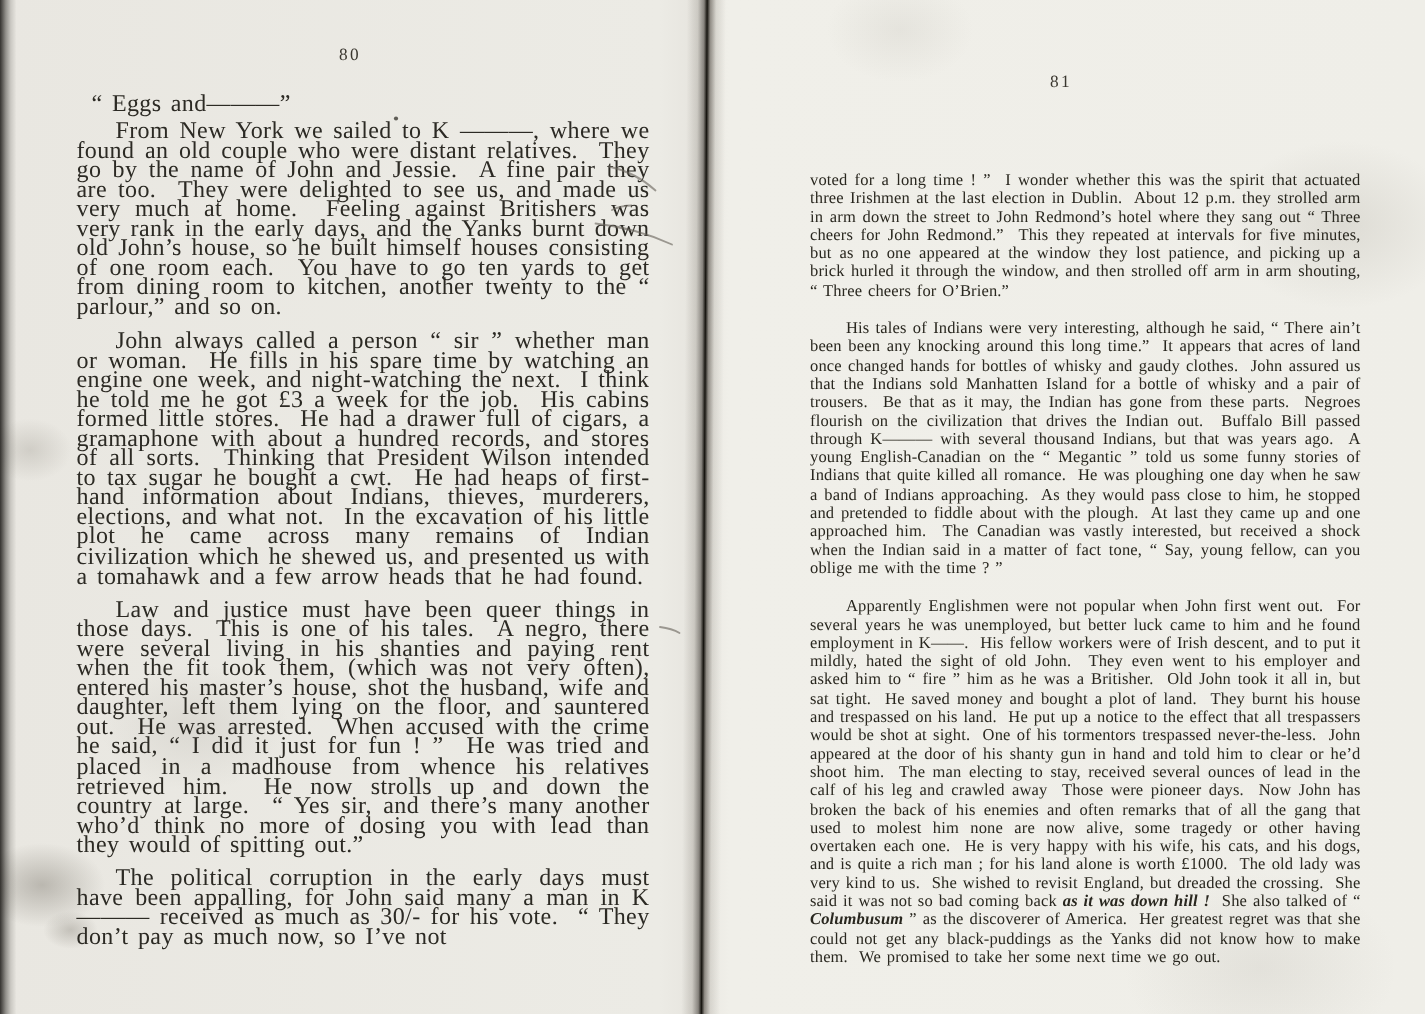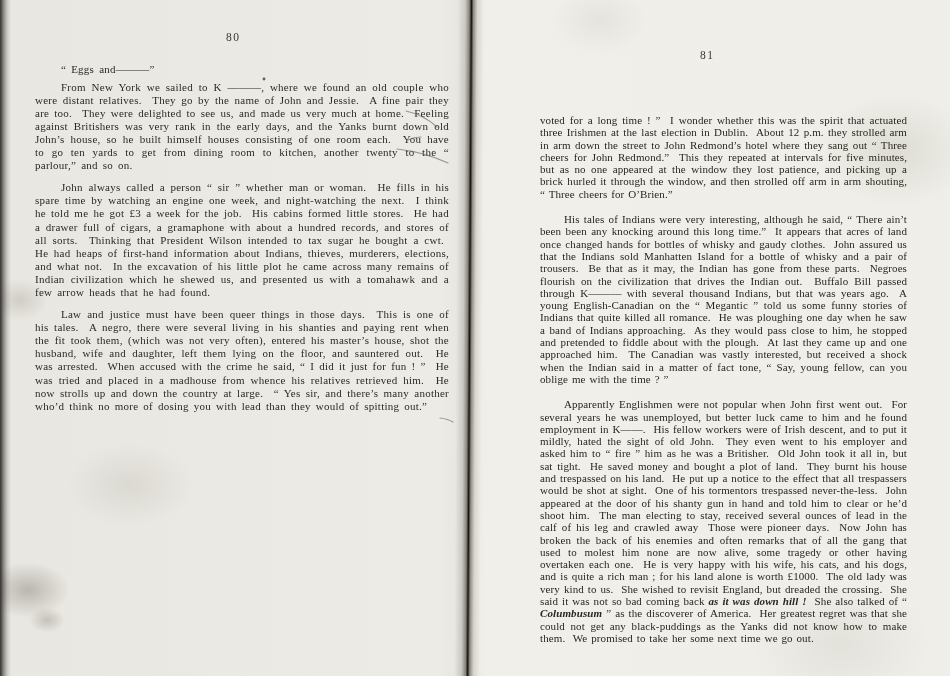--- a/index.html
+++ b/index.html
@@ -39,24 +39,24 @@
   .pageno {
     position: absolute;
     font-size: 11.5px; letter-spacing: 1.5px; color: #3a372f;
   }
   .pageno-left { left: 226px; top: 31px; }
   .pageno-right { left: 700px; top: 25px; margin-top: 24px; }
   .textblock { position: absolute; color: #2c2a24; }
   .textblock p { text-align: justify; }
   .text-left {
     left: 35px; top: 62px; width: 414px;
-    font-size: 11px; line-height: 13.1px; letter-spacing: 0.25px; word-spacing: 2px;
+    font-size: 16px; line-height: 13.1px; letter-spacing: 0.25px; word-spacing: 2px;
   }
   .text-left p.dialogue { margin: 0 0 3px; line-height: 15.6px; text-indent: 26px; }
-  .text-left p.body { margin: 0 0 9px; text-indent: 26px; }
+  .text-left p.body { margin: 0 16px 9px; text-indent: 26px; }
   .text-right {
     left: 540px; top: 70px; width: 367px;
     font-size: 11px; line-height: 12.3px; letter-spacing: 0.1px; word-spacing: 1px;
     color: #29271f;
     margin-top: 44px;
   }
   .text-right p.body { margin: 0 0 13px; text-indent: 24px; }
   .text-right p.continuation { margin: 0 0 13px; text-indent: 0; }
   .textblock em { font-style: italic; font-weight: bold; }
   .marks { position: absolute; left: 0; top: 0; pointer-events: none; }
@@ -70,20 +70,21 @@
   <div class="gutter"></div>
 
   <div class="pageno pageno-left">80</div>
   <div class="pageno pageno-right">81</div>
 
   <div class="textblock text-left">
       <p class="dialogue"><span>“ Eggs and———”</span></p>
       <p class="body"><span>From New York we sailed to K ———, where we found an old couple who were distant relatives.&nbsp; They go by the name of John and Jessie.&nbsp; A fine pair they are too.&nbsp; They were delighted to see us, and made us very much at home.&nbsp; Feeling against Britishers was very rank in the early days, and the Yanks burnt down old John’s house, so he built himself houses consisting of one room each.&nbsp; You have to go ten yards to get from dining room to kitchen, another twenty to the “ parlour,” and so on.</span></p>
       <p class="body"><span>John always called a person “ sir ” whether man or woman.&nbsp; He fills in his spare time by watching an engine one week, and night-watching the next.&nbsp; I think he told me he got £3 a week for the job.&nbsp; His cabins formed little stores.&nbsp; He had a drawer full of cigars, a gramaphone with about a hundred records, and stores of all sorts.&nbsp; Thinking that President Wilson intended to tax sugar he bought a cwt.&nbsp; He had heaps of first-hand information about Indians, thieves, murderers, elections, and what not.&nbsp; In the excavation of his little plot he came across many remains of Indian civilization which he shewed us, and presented us with a tomahawk and a few arrow heads that he had found.</span></p>
       <p class="body"><span>Law and justice must have been queer things in those days.&nbsp; This is one of his tales.&nbsp; A negro, there were several living in his shanties and paying rent when the fit took them, (which was not very often), entered his master’s house, shot the husband, wife and daughter, left them lying on the floor, and sauntered out.&nbsp; He was arrested.&nbsp; When accused with the crime he said, “ I did it just for fun ! ”&nbsp; He was tried and placed in a madhouse from whence his relatives retrieved him.&nbsp; He now strolls up and down the country at large.&nbsp; “ Yes sir, and there’s many another who’d think no more of dosing you with lead than they would of spitting out.”</span></p>
+      <p class="body"><span>The political corruption in the early days must have been appalling, for John said many a man in K——— received as much as 30/- for his vote.&nbsp; “ They don’t pay as much now, so I’ve not</span></p>
     </div>
   <div class="textblock text-right">
       <p class="continuation"><span>voted for a long time ! ”&nbsp; I wonder whether this was the spirit that actuated three Irishmen at the last election in Dublin.&nbsp; About 12 p.m. they strolled arm in arm down the street to John Redmond’s hotel where they sang out “ Three cheers for John Redmond.”&nbsp; This they repeated at intervals for five minutes, but as no one appeared at the window they lost patience, and picking up a brick hurled it through the window, and then strolled off arm in arm shouting, “ Three cheers for O’Brien.”</span></p>
       <p class="body"><span>His tales of Indians were very interesting, although he said, “ There ain’t been been any knocking around this long time.”&nbsp; It appears that acres of land once changed hands for bottles of whisky and gaudy clothes.&nbsp; John assured us that the Indians sold Manhatten Island for a bottle of whisky and a pair of trousers.&nbsp; Be that as it may, the Indian has gone from these parts.&nbsp; Negroes flourish on the civilization that drives the Indian out.&nbsp; Buffalo Bill passed through K——— with several thousand Indians, but that was years ago.&nbsp; A young English-Canadian on the “ Megantic ” told us some funny stories of Indians that quite killed all romance.&nbsp; He was ploughing one day when he saw a band of Indians approaching.&nbsp; As they would pass close to him, he stopped and pretended to fiddle about with the plough.&nbsp; At last they came up and one approached him.&nbsp; The Canadian was vastly interested, but received a shock when the Indian said in a matter of fact tone, “ Say, young fellow, can you oblige me with the time ? ”</span></p>
       <p class="body"><span>Apparently Englishmen were not popular when John first went out.&nbsp; For several years he was unemployed, but better luck came to him and he found employment in K——.&nbsp; His fellow workers were of Irish descent, and to put it mildly, hated the sight of old John.&nbsp; They even went to his employer and asked him to “ fire ” him as he was a Britisher.&nbsp; Old John took it all in, but sat tight.&nbsp; He saved money and bought a plot of land.&nbsp; They burnt his house and trespassed on his land.&nbsp; He put up a notice to the effect that all trespassers would be shot at sight.&nbsp; One of his tormentors trespassed never-the-less.&nbsp; John appeared at the door of his shanty gun in hand and told him to clear or he’d shoot him.&nbsp; The man electing to stay, received several ounces of lead in the calf of his leg and crawled away&nbsp; Those were pioneer days.&nbsp; Now John has broken the back of his enemies and often remarks that of all the gang that used to molest him none are now alive, some tragedy or other having overtaken each one.&nbsp; He is very happy with his wife, his cats, and his dogs, and is quite a rich man ; for his land alone is worth £1000.&nbsp; The old lady was very kind to us.&nbsp; She wished to revisit England, but dreaded the crossing.&nbsp; She said it was not so bad coming back </span><em>as it was down hill !</em><span>&nbsp; She also talked of “ </span><em>Columbusum</em><span> ” as the discoverer of America.&nbsp; Her greatest regret was that she could not get any black-puddings as the Yanks did not know how to make them.&nbsp; We promised to take her some next time we go out.</span></p>
     </div>
 
   <svg class="marks" width="950" height="676" viewBox="0 0 950 676">
     <circle cx="264" cy="79" r="1.4" fill="rgba(60,58,50,0.8)" stroke="none"></circle>
     <path d="M 406 111 Q 424 115 437 127"></path>

